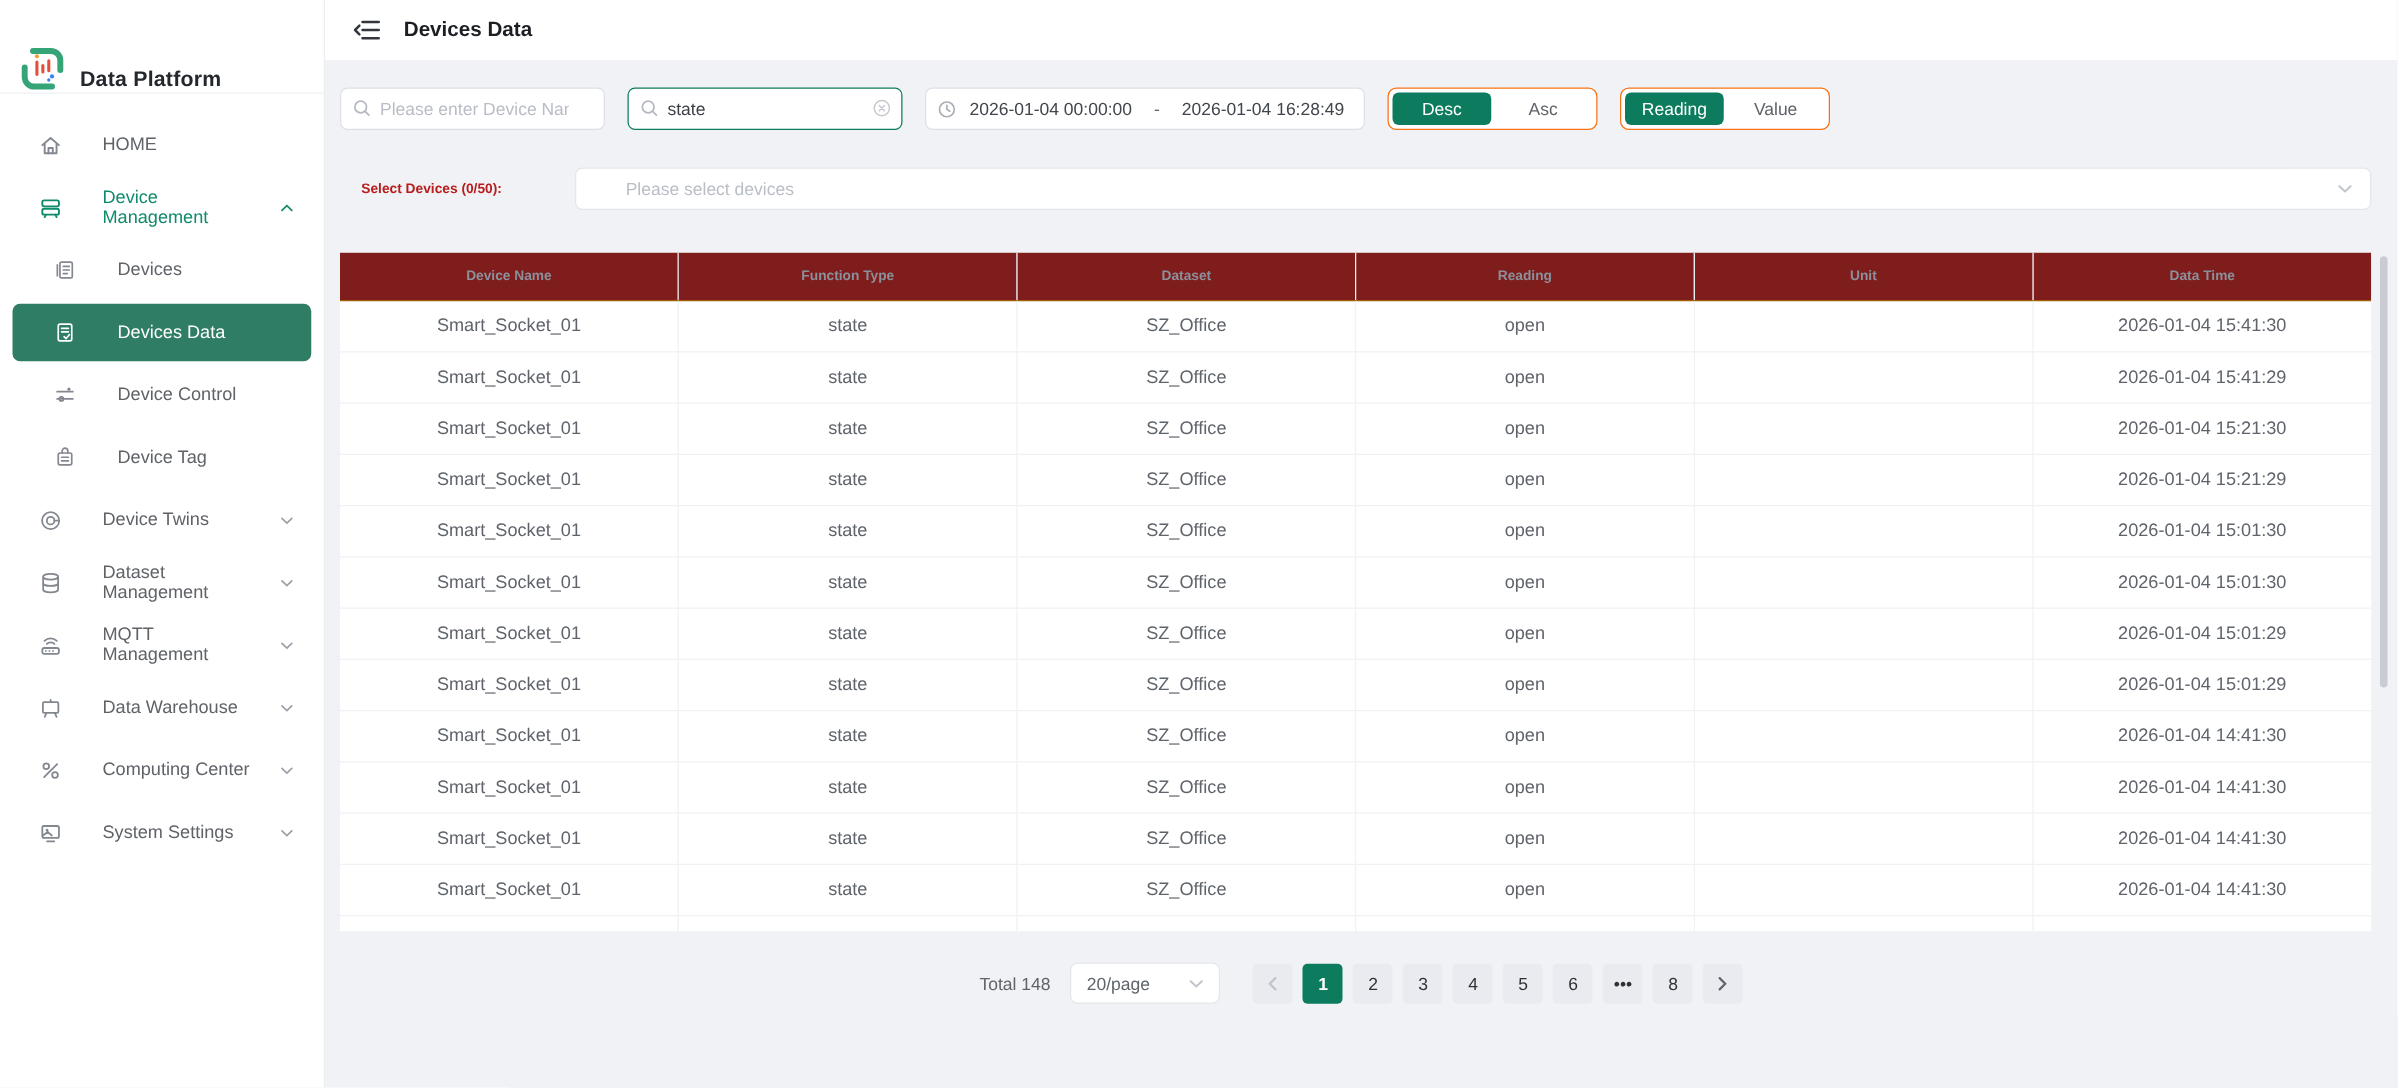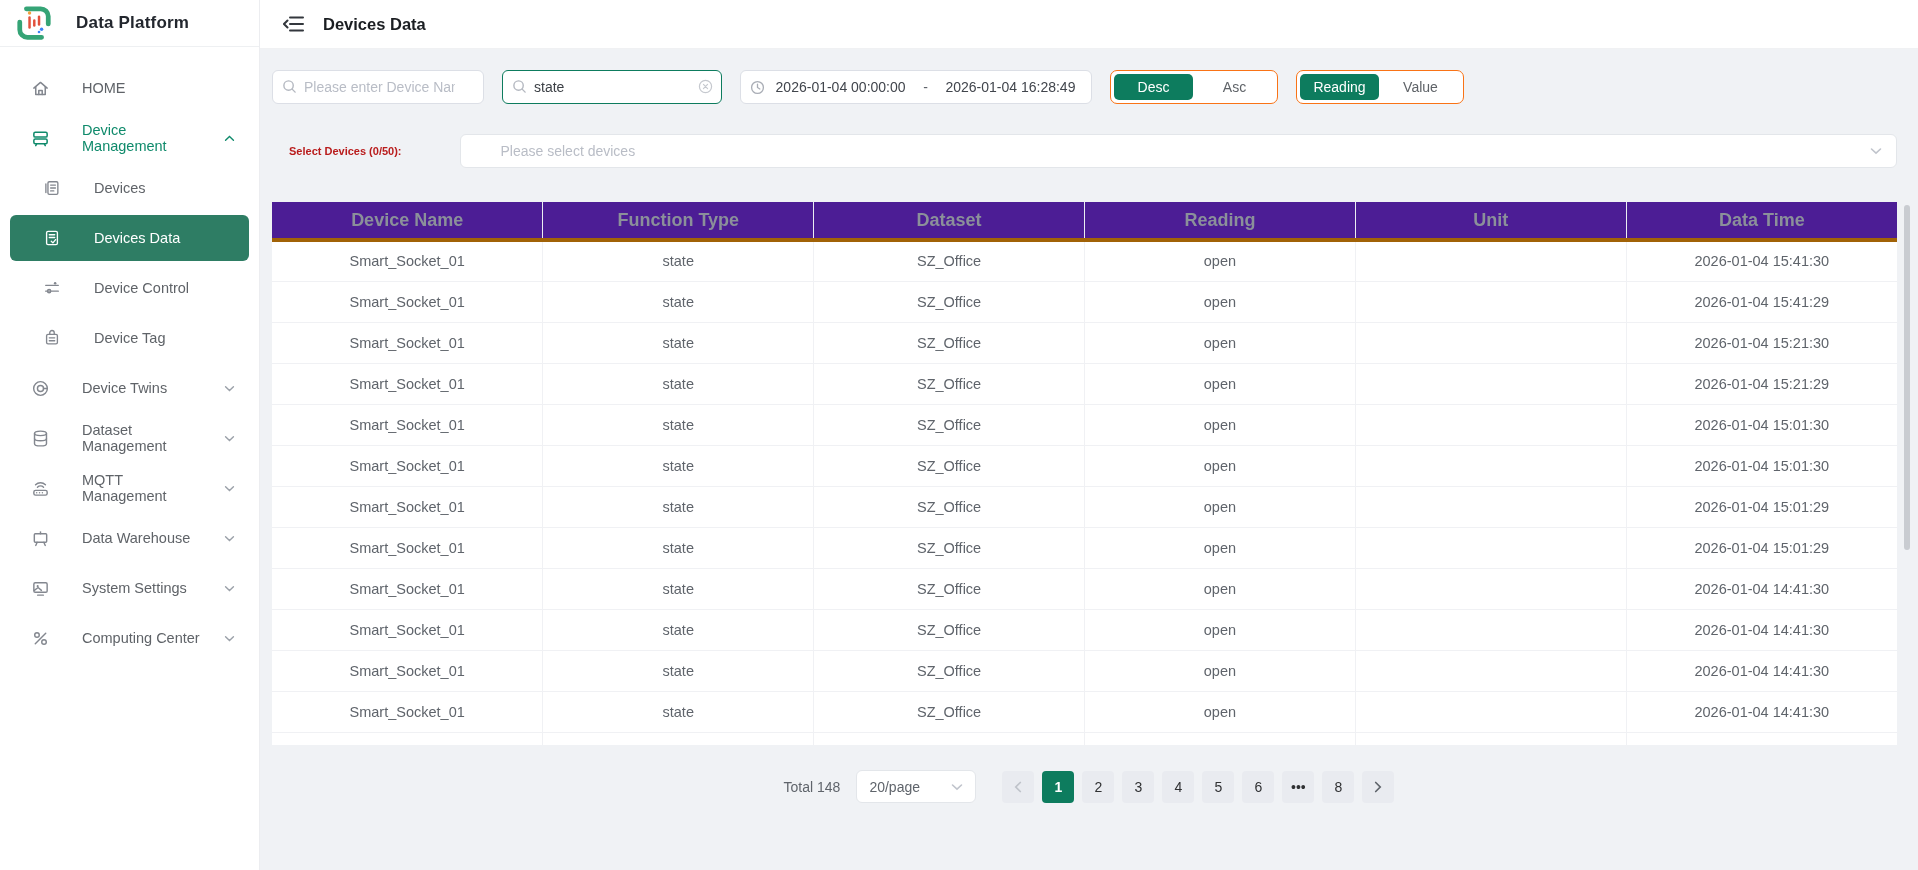--- a/index.html
+++ b/index.html
@@ -3,21 +3,21 @@
 <meta charset="utf-8">
 <style>
   * { box-sizing: border-box; margin: 0; padding: 0; }
   html,body { width:1918px; height:870px; overflow:hidden; }
   body {
     font-family: "Liberation Sans", sans-serif;
     background:#f0f2f5; display:flex; color:#33373d; position:relative;
   }
   
   .sidebar { width:260px; min-width:260px; background:#fff; height:100%; border-right:1px solid #ecedf0; }
-  .logo-row { height:47px; display:flex; align-items:center; gap:23px; padding-left:15px; border-bottom:1px solid #eef0f2; }
+  .logo-row { height:75px; display:flex; align-items:flex-end; gap:11px; padding-left:15px; border-bottom:1px solid #eef0f2; }
   .logo-row .brand { font-size:17px; font-weight:bold; color:#23272e; letter-spacing:.2px; }
   .nav { padding-top:16px; }
   .nav-item { height:50px; display:flex; align-items:center; padding:0 24px 0 30px; font-size:14.5px; color:#5f6368; cursor:pointer;gap:19px; }
   .nav-item .nicon { width:20px; height:20px; margin-right:13px; color:#83878f; display:flex; align-items:center; justify-content:center; flex:none; }
   .nav-item .chev { margin-left:auto; color:#9aa0a8; display:flex; }
   .nav-item.teal { color:#0f8a6b; }
   .nav-item.teal .nicon, .nav-item.teal .chev { color:#0f8a6b; }
   .nav-item.sub { padding-left:42px; }
   .nav-item.selected { background:#2e7d64; color:#fff; border-radius:6px; margin:2px 10px; height:46px; padding-left:32px; }
   .nav-item.selected .nicon { color:#fff; }
@@ -46,21 +46,21 @@
   .seg.active { background:#0d7c5e; color:#fff; }
   
   .select-row { display:flex; align-items:center; margin:30px 21px 0 29px; }
   .select-label { font-weight:bold; font-size:11px; color:#b91c1c; white-space:nowrap; }
   .select-box { flex:1; margin-left:58px; height:34px; background:#fff; border:1px solid #e3e6ea; border-radius:6px; display:flex; align-items:center; padding:0 14px; cursor:pointer; }
   .select-box .sel-placeholder { color:#b9bdc6; font-size:14px;margin-left:26px; }
   .select-box .chev { margin-left:auto; color:#c0c4cc; display:flex; }
   
   .table-card { margin:34px 21px 0 12px; background:#fff; height:543px; overflow:hidden; }
   table { width:100%; border-collapse:collapse; table-layout:fixed; }
-  thead th { height:38px; background:#4c1d95; color:#8b909a; font-weight:bold; font-size:18px; border-bottom:4px solid #a16207; border-right:1px solid #ebeef2; }
+  thead th { height:38px; background:#7f1d1d; color:#8b909a; font-weight:bold; font-size:11px; border-bottom:1px solid #a16207; border-right:1px solid #ebeef2; }
   thead th:last-child { border-right:none; }
   tbody td { height:41px; text-align:center; color:#5f646b; font-size:14.5px; border-bottom:1px solid #f0f1f4; border-right:1px solid #f0f1f4; }
   tbody td:last-child { border-right:none; }
   
   .pagination { display:flex; align-items:center; justify-content:center; margin-top:25px; gap:8px; }
   .total-text { font-size:14px; color:#5f646b; margin-right:8px; }
   .page-size { width:120px; height:33px; background:#fff; border:1px solid #e3e6ea; border-radius:6px; display:flex; align-items:center; padding:0 12px; font-size:14px; color:#5f646b; cursor:pointer; margin-right:18px; }
   .page-size .chev { margin-left:auto; color:#c0c4cc; display:flex; }
   .pg-btn { width:32px; height:32px; border:none; border-radius:4px; background:#e9ebf0; color:#303133; font-size:14px; font-family:inherit; cursor:pointer; display:flex; align-items:center; justify-content:center; }
   .pg-btn.active { background:#0d7c5e; color:#fff; font-weight:bold; }
@@ -224,43 +224,43 @@
       <span class="chev">
         <svg width="11" height="7" viewBox="0 0 12 8" fill="none" stroke="currentColor" stroke-width="1.6" stroke-linecap="round">
             <path d="M1.5 2 L6 6.2 L10.5 2"></path>
           </svg>
       </span>
     </div>
 
     <div class="nav-item">
       <span class="nicon">
         <svg width="19" height="19" viewBox="0 0 20 20" fill="none" stroke="currentColor" stroke-width="1.5" stroke-linecap="round">
+          <circle cx="6.3" cy="6.3" r="2.4"></circle>
+            <circle cx="13.7" cy="13.7" r="2.4"></circle>
+            <path d="M15.5 4.5 L4.5 15.5"></path>
+        </svg>
+      </span>
+      <span>Computing Center</span>
+      <span class="chev">
+        <svg width="11" height="7" viewBox="0 0 12 8" fill="none" stroke="currentColor" stroke-width="1.6" stroke-linecap="round">
+            <path d="M1.5 2 L6 6.2 L10.5 2"></path>
+          </svg>
+      </span>
+    </div>
+
+    <div class="nav-item">
+      <span class="nicon">
+        <svg width="19" height="19" viewBox="0 0 20 20" fill="none" stroke="currentColor" stroke-width="1.5" stroke-linecap="round">
           <rect x="3" y="4" width="14" height="10" rx="1.4"></rect>
             <circle cx="7" cy="7.5" r="1.1" fill="currentColor" stroke="none"></circle>
             <path d="M3.5 12 L7.5 9 L11 12"></path>
             <path d="M7 17 H13"></path>
         </svg>
       </span>
       <span>System Settings</span>
-      <span class="chev">
-        <svg width="11" height="7" viewBox="0 0 12 8" fill="none" stroke="currentColor" stroke-width="1.6" stroke-linecap="round">
-            <path d="M1.5 2 L6 6.2 L10.5 2"></path>
-          </svg>
-      </span>
-    </div>
-
-    <div class="nav-item">
-      <span class="nicon">
-        <svg width="19" height="19" viewBox="0 0 20 20" fill="none" stroke="currentColor" stroke-width="1.5" stroke-linecap="round">
-          <circle cx="6.3" cy="6.3" r="2.4"></circle>
-            <circle cx="13.7" cy="13.7" r="2.4"></circle>
-            <path d="M15.5 4.5 L4.5 15.5"></path>
-        </svg>
-      </span>
-      <span>Computing Center</span>
       <span class="chev">
         <svg width="11" height="7" viewBox="0 0 12 8" fill="none" stroke="currentColor" stroke-width="1.6" stroke-linecap="round">
             <path d="M1.5 2 L6 6.2 L10.5 2"></path>
           </svg>
       </span>
     </div>
   </nav>
 </aside>
 
 <div class="main">

